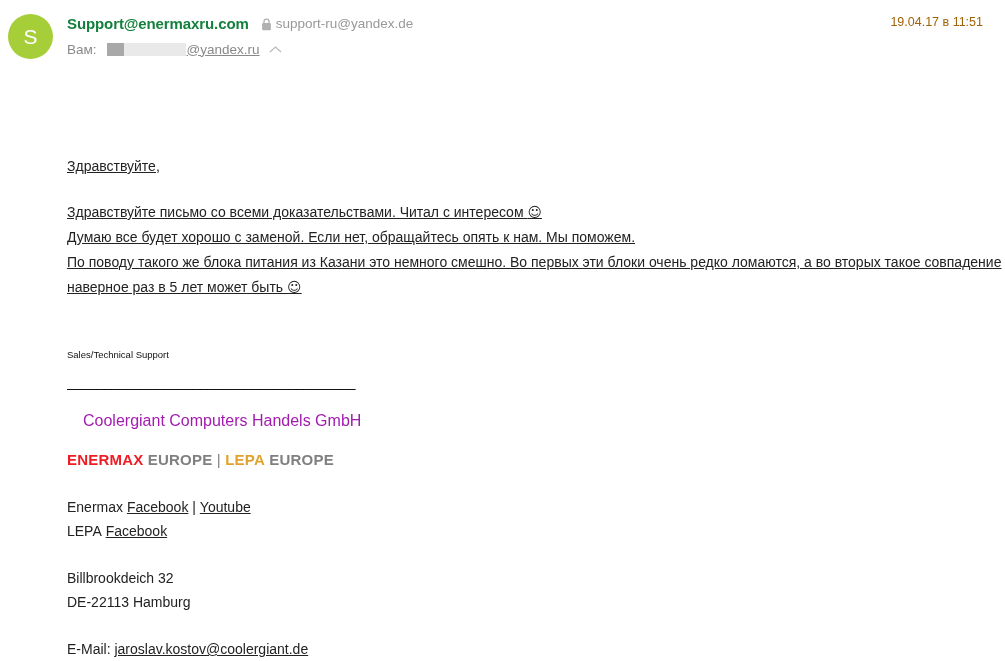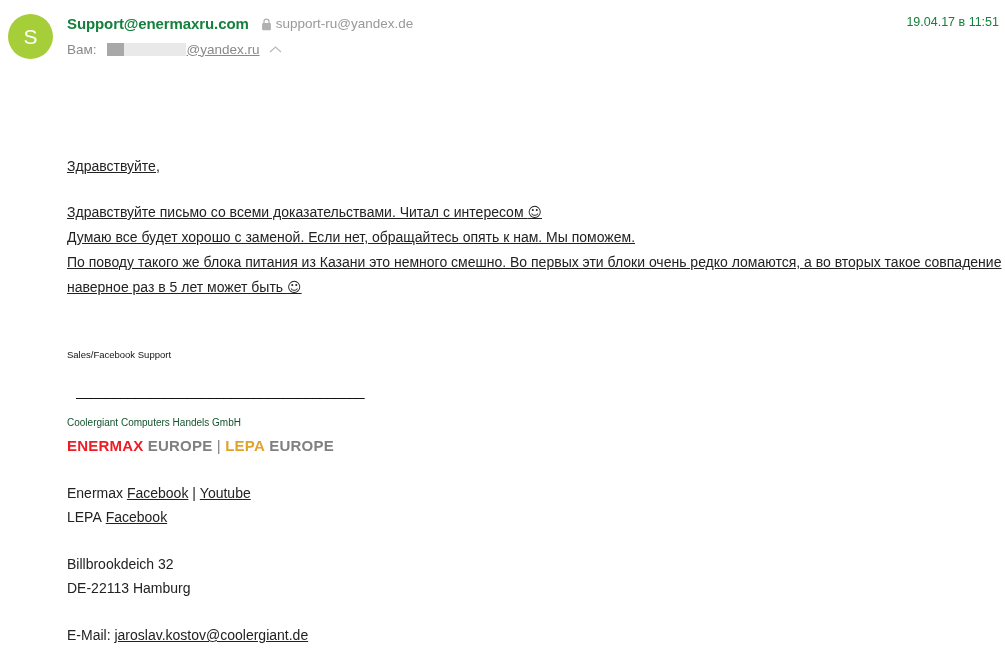--- a/index.html
+++ b/index.html
@@ -98,24 +98,24 @@
     text-decoration: underline;
   }
   .collapse-toggle {
     margin-left: 9px;
     display: inline-flex;
     align-items: center;
     cursor: pointer;
   }
   .timestamp {
     position: absolute;
-    right: 6px;
+    right: 22px;
     top: 15px;
     font-size: 12.5px;
-    color: #15803d;
+    color: #a16207;
   }
 
   
   .mail-body {
     padding: 0 0 0 67px;
     font-size: 14px;
     line-height: 1.45;
     color: #222222;
   }
   .spacer-top { height: 82px; }
@@ -138,29 +138,29 @@
     color: #111111;
     line-height: 14px;
     margin: 0;
   }
   .divider-underscores {
     font-size: 14px;
     line-height: 16px;
     color: #000000;
     letter-spacing: -0.4px;
     white-space: nowrap;
-    margin: 9px;
+    margin: 0;
     overflow: hidden;
     width: 330px;
   }
   .company-line {
-    font-size: 10px;
+    font-size: 16px;
     line-height: 22px;
-    color: #14532d;
-    margin: 0;
+    color: #a21caf;
+    margin: 16px;
   }
   .brand-line {
     font-size: 15px;
     line-height: 24px;
     font-weight: bold;
     margin: 0;
     letter-spacing: 0.2px;
   }
   .brand-enermax { color: #ee1c25; }
   .brand-lepa { color: #e2a32e; }
@@ -236,21 +236,21 @@
 
   <p class="line">Думаю все будет хорошо с заменой. Если нет, обращайтесь опять к нам. Мы поможем.</p>
 
   <p class="line"><span>По поводу такого же блока питания из Казани это немного смешно. Во первых эти блоки очень редко ломаются, а во вторых такое совпадение наверное раз в 5 лет может быть </span><span class="smiley">☺</span></p>
 
   <div class="gap-sm"></div>
 
 
   <div style="height:27px"></div>
 
-  <p class="sig-small">Sales/Facebook Support</p>
+  <p class="sig-small">Sales/Technical Support</p>
 
   <div style="height:12px"></div>
 
   <p class="divider-underscores">_______________________________________</p>
 
   <div style="height:4px"></div>
 
   <p class="company-line">Coolergiant Computers Handels GmbH</p>
 
   <p class="brand-line">

